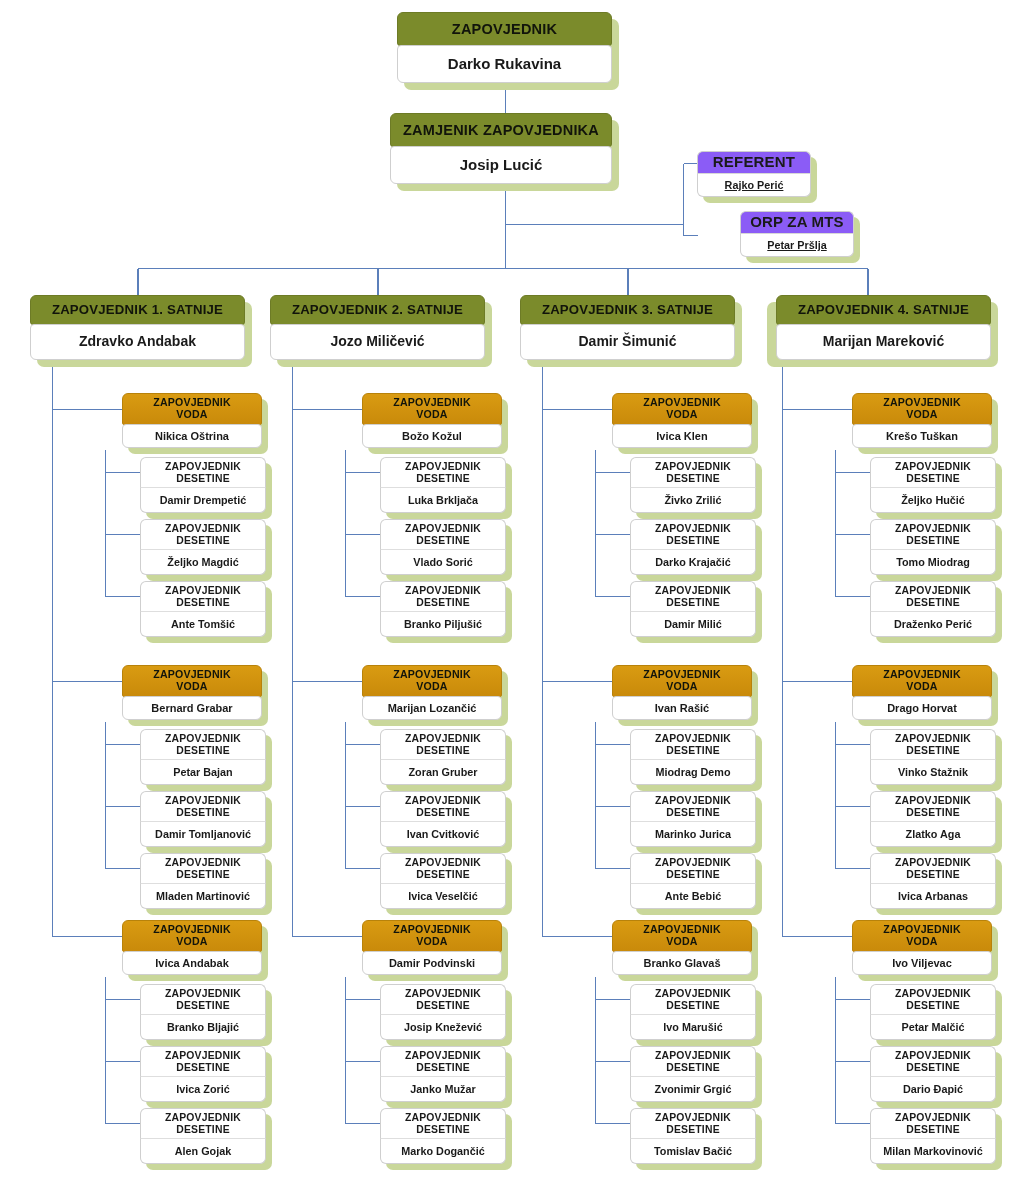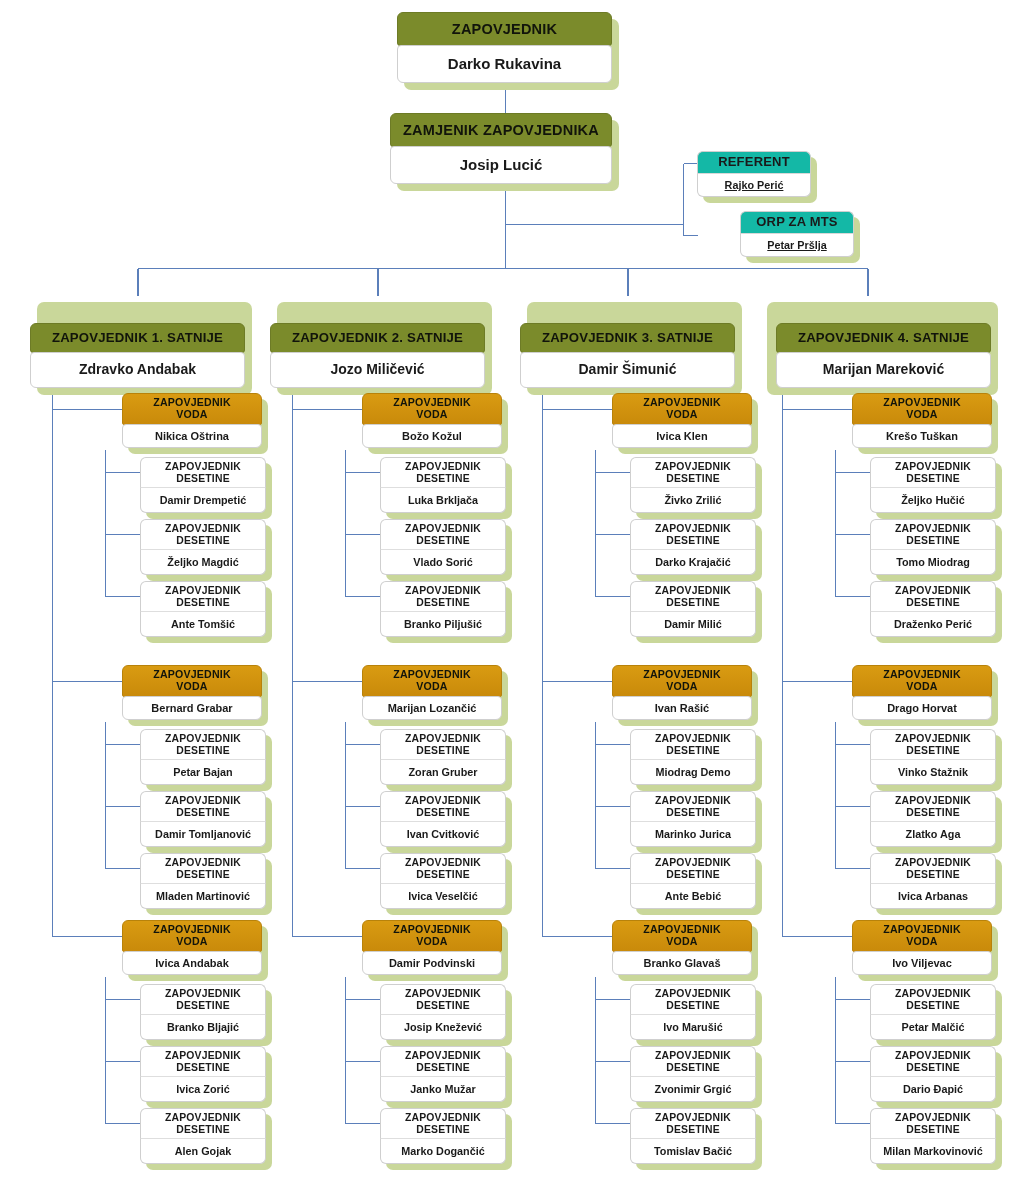--- a/index.html
+++ b/index.html
@@ -48,28 +48,28 @@
   
   .lvl-top .hdr{
     background:#7b8b2b;border:1px solid #6d7b26;
     height:34px;font-size:14.5px;
   }
   .lvl-top .nm{height:38px;font-size:15px;margin-top:-1px;}
 
   
   .lvl-comp .hdr{
     background:#7b8b2b;border:1px solid #6d7b26;
-    height:30px;font-size:13.2px;margin-top:28px;
+    height:30px;font-size:13.2px;
   }
   .lvl-comp .nm{height:36px;font-size:14px;margin-top:-1px;}
 
   
   .lvl-staff .hdr{
-    background:#14b8a6;border:1px solid #cfcfcf;border-bottom:none;
-    height:22px;font-size:13px;color:#1a1a1a;
+    background:#8b5cf6;border:1px solid #cfcfcf;border-bottom:none;
+    height:22px;font-size:15px;color:#1a1a1a;
     border-radius:6px 6px 0 0;
   }
   .lvl-staff .nm{
     height:24px;font-size:10.8px;border-top:1px solid #d8d8d8;
     border-radius:0 0 6px 6px;
     text-decoration:underline;
   }
   .lvl-staff .shadow{left:6px;top:6px;right:-6px;bottom:-6px;}
 
   

